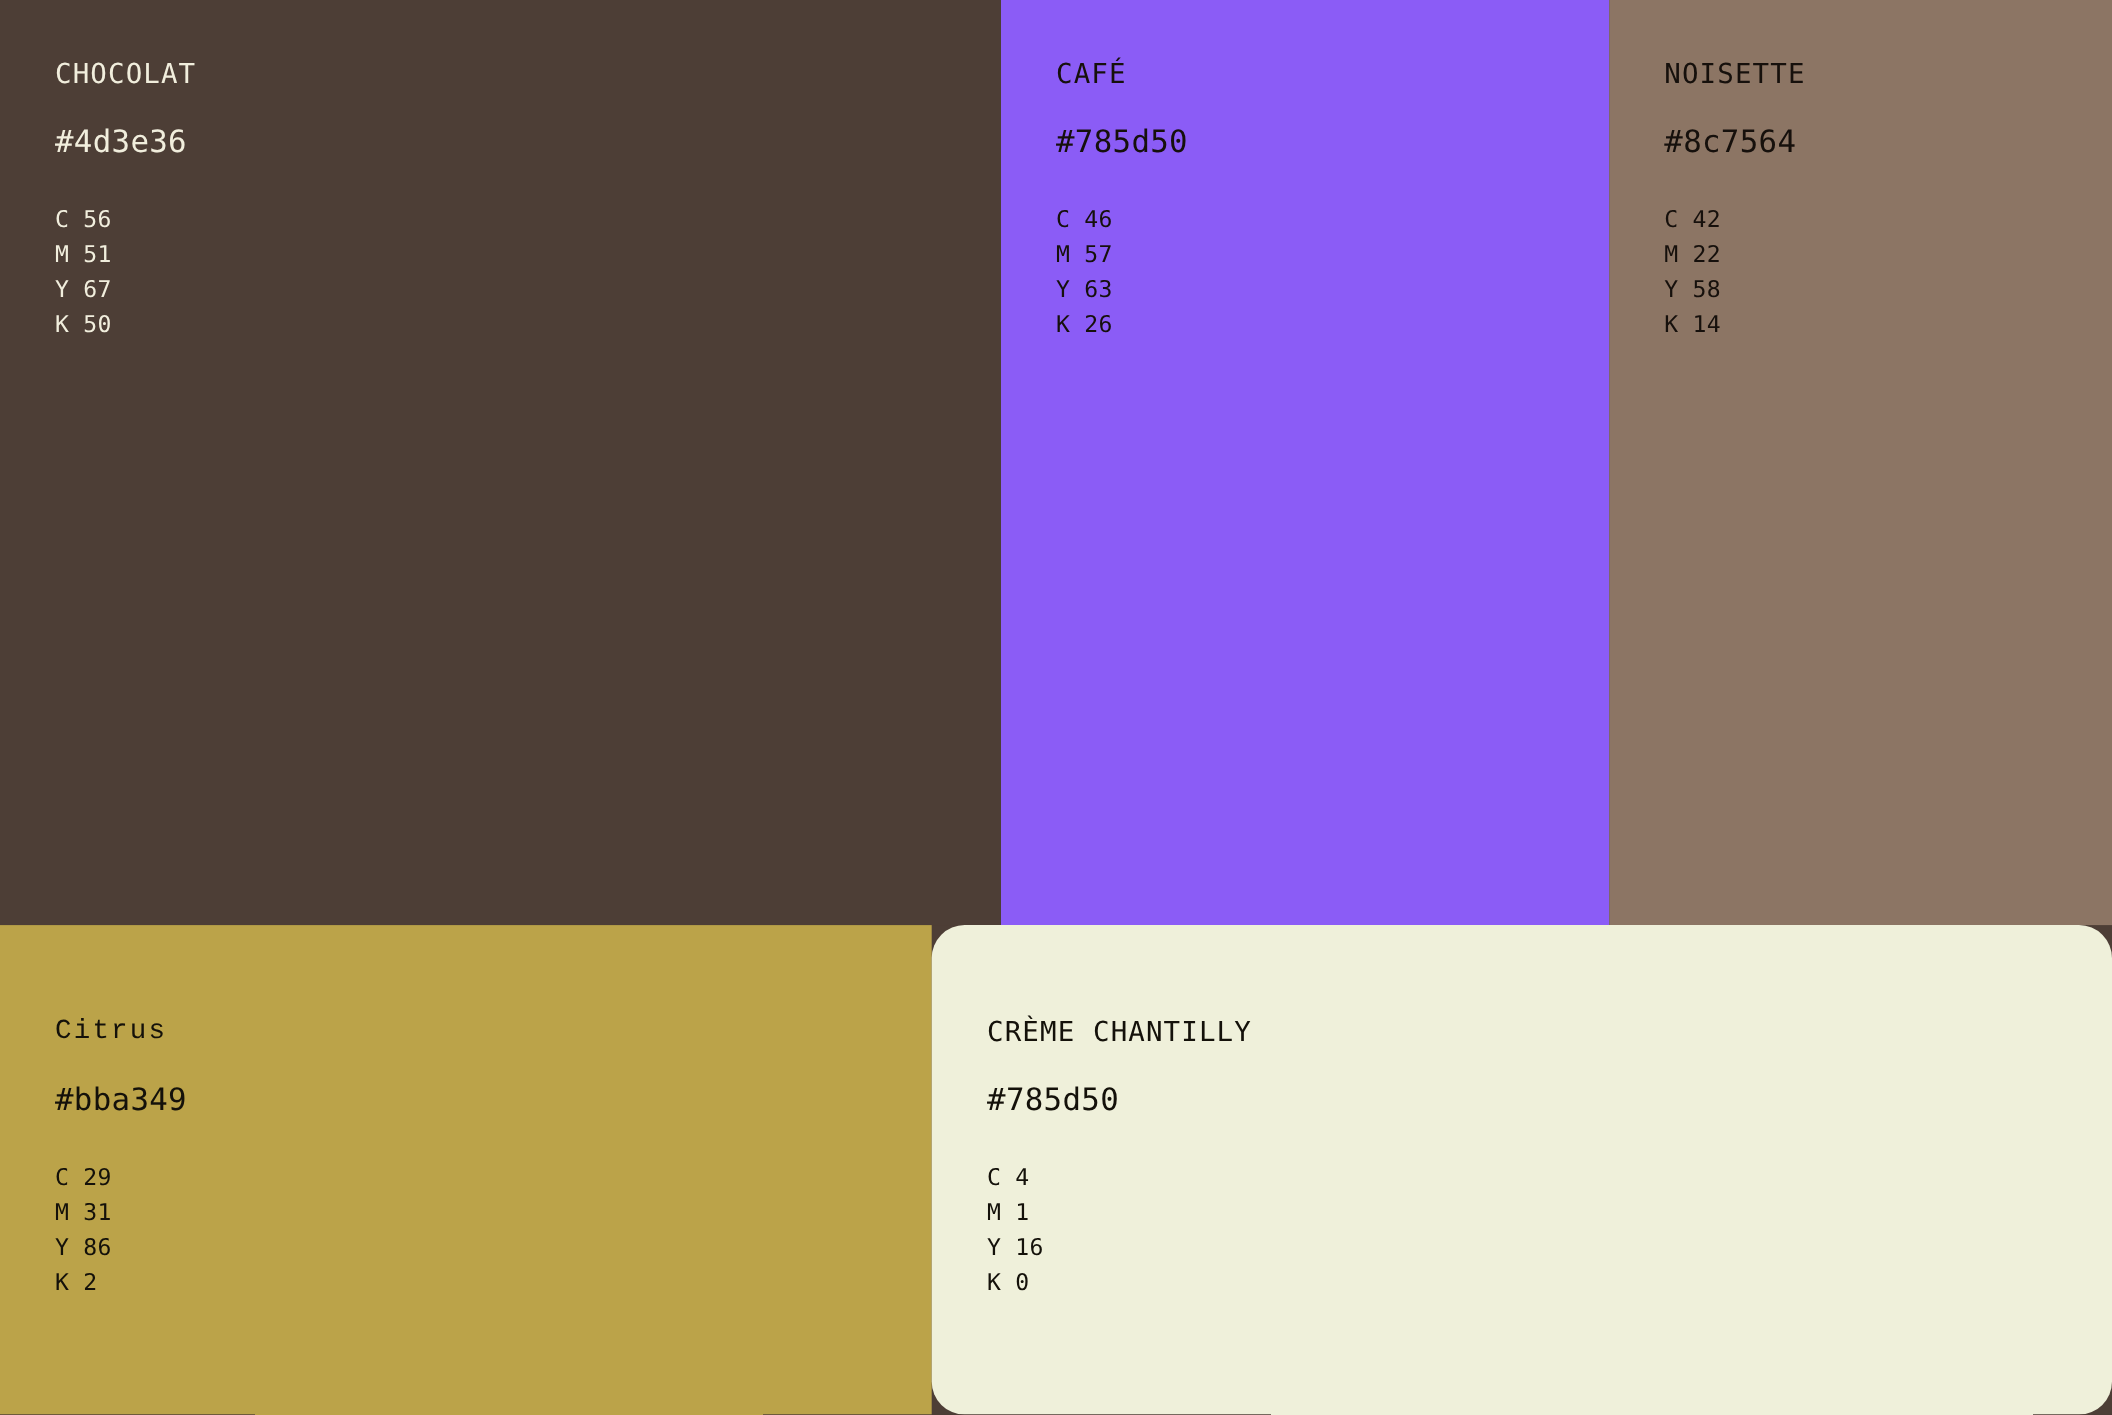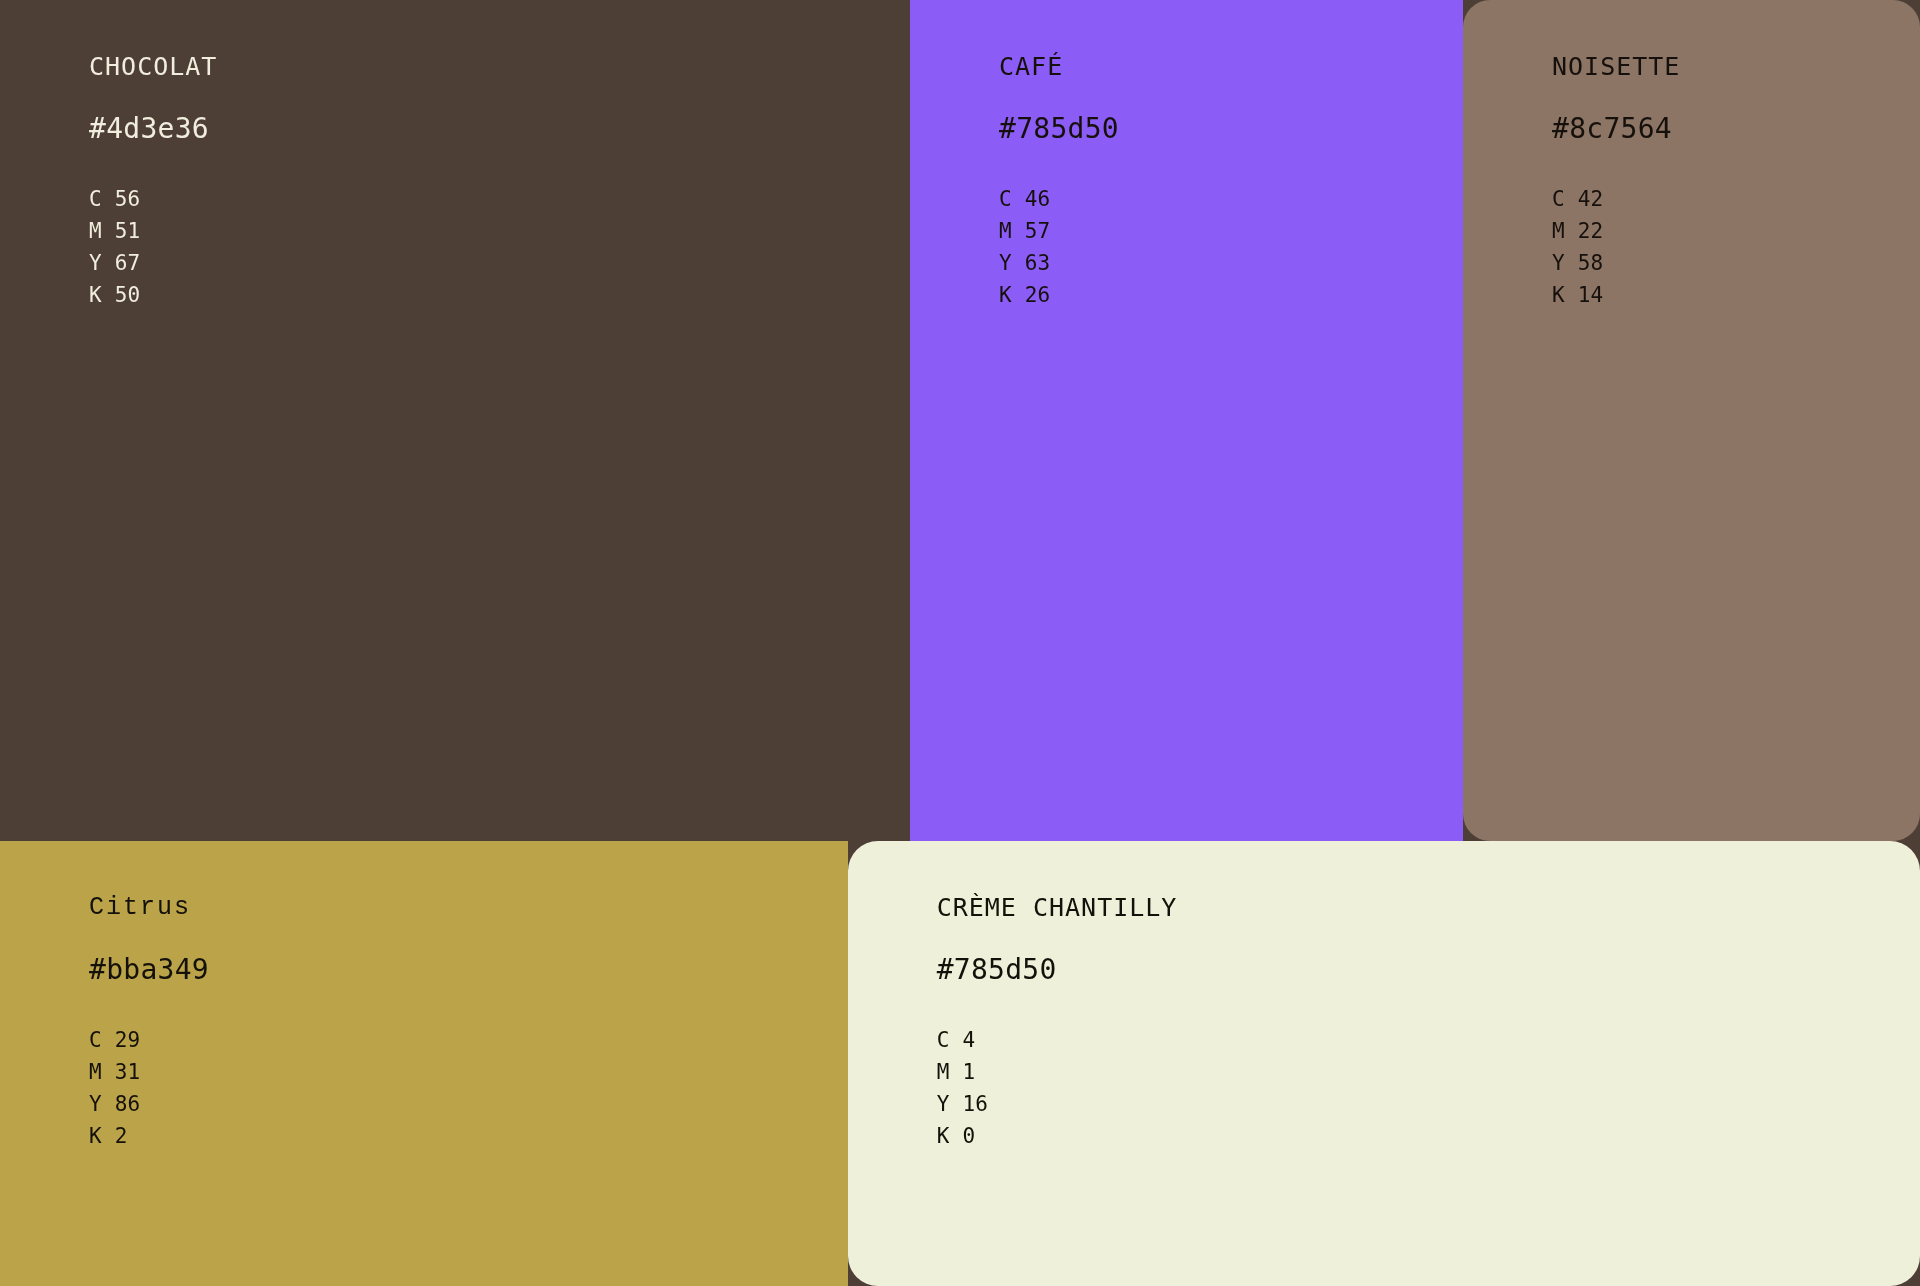--- a/index.html
+++ b/index.html
@@ -26,38 +26,38 @@
     width: 100%;
   }
 
   .palette-row.row-top    { height: 841px; }
   .palette-row.row-bottom { height: 445px; }
 
   .swatch {
     position: relative;
     height: 100%;
     overflow: hidden;
-    padding-left: 39px;
   }
 
   
   .swatch.w-chocolat { width: 910px;  }
   .swatch.w-cafe     { width: 553px;  }
   .swatch.w-noisette { width: 457px;  }
 
   
   .swatch.w-citrus   { width: 910px;  }
   .swatch.w-creme    { width: 1152px; border-radius: 30px; }
 
   .swatch-inner {
     padding-top: 52px;
     padding-left: 50px;
   }
   .row-bottom .swatch-inner {
     padding-top: 52px;
+    margin-top: 30px;
   }
 
   .swatch-name {
     font-family: "DejaVu Sans Mono", "Liberation Mono", monospace;
     font-size: 25px;
     font-weight: 400;
     letter-spacing: 0.04em;
     line-height: 1.2;
     white-space: nowrap;
   }
@@ -119,21 +119,21 @@
         <div class="swatch-hex">#785d50</div>
         <div class="cmyk-block">
           <div class="cmyk-line"><span class="cmyk-key">C</span> <span class="cmyk-val">46</span></div>
           <div class="cmyk-line"><span class="cmyk-key">M</span> <span class="cmyk-val">57</span></div>
           <div class="cmyk-line"><span class="cmyk-key">Y</span> <span class="cmyk-val">63</span></div>
           <div class="cmyk-line"><span class="cmyk-key">K</span> <span class="cmyk-val">26</span></div>
         </div>
       </div>
     </div>
 
-    <div class="swatch w-noisette" style="background-color: rgb(140, 117, 100); color: rgb(22, 16, 12); border-radius: 27px;">
+    <div class="swatch w-noisette" style="background-color: rgb(140, 117, 100); color: rgb(22, 16, 12);">
       <div class="swatch-inner">
         <div class="swatch-name">NOISETTE</div>
         <div class="swatch-hex">#8c7564</div>
         <div class="cmyk-block">
           <div class="cmyk-line"><span class="cmyk-key">C</span> <span class="cmyk-val">42</span></div>
           <div class="cmyk-line"><span class="cmyk-key">M</span> <span class="cmyk-val">22</span></div>
           <div class="cmyk-line"><span class="cmyk-key">Y</span> <span class="cmyk-val">58</span></div>
           <div class="cmyk-line"><span class="cmyk-key">K</span> <span class="cmyk-val">14</span></div>
         </div>
       </div>

